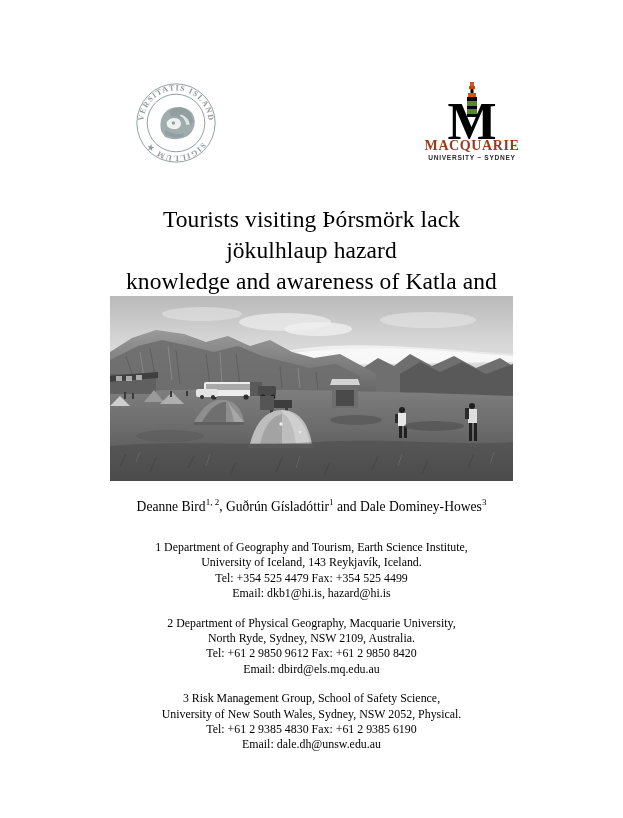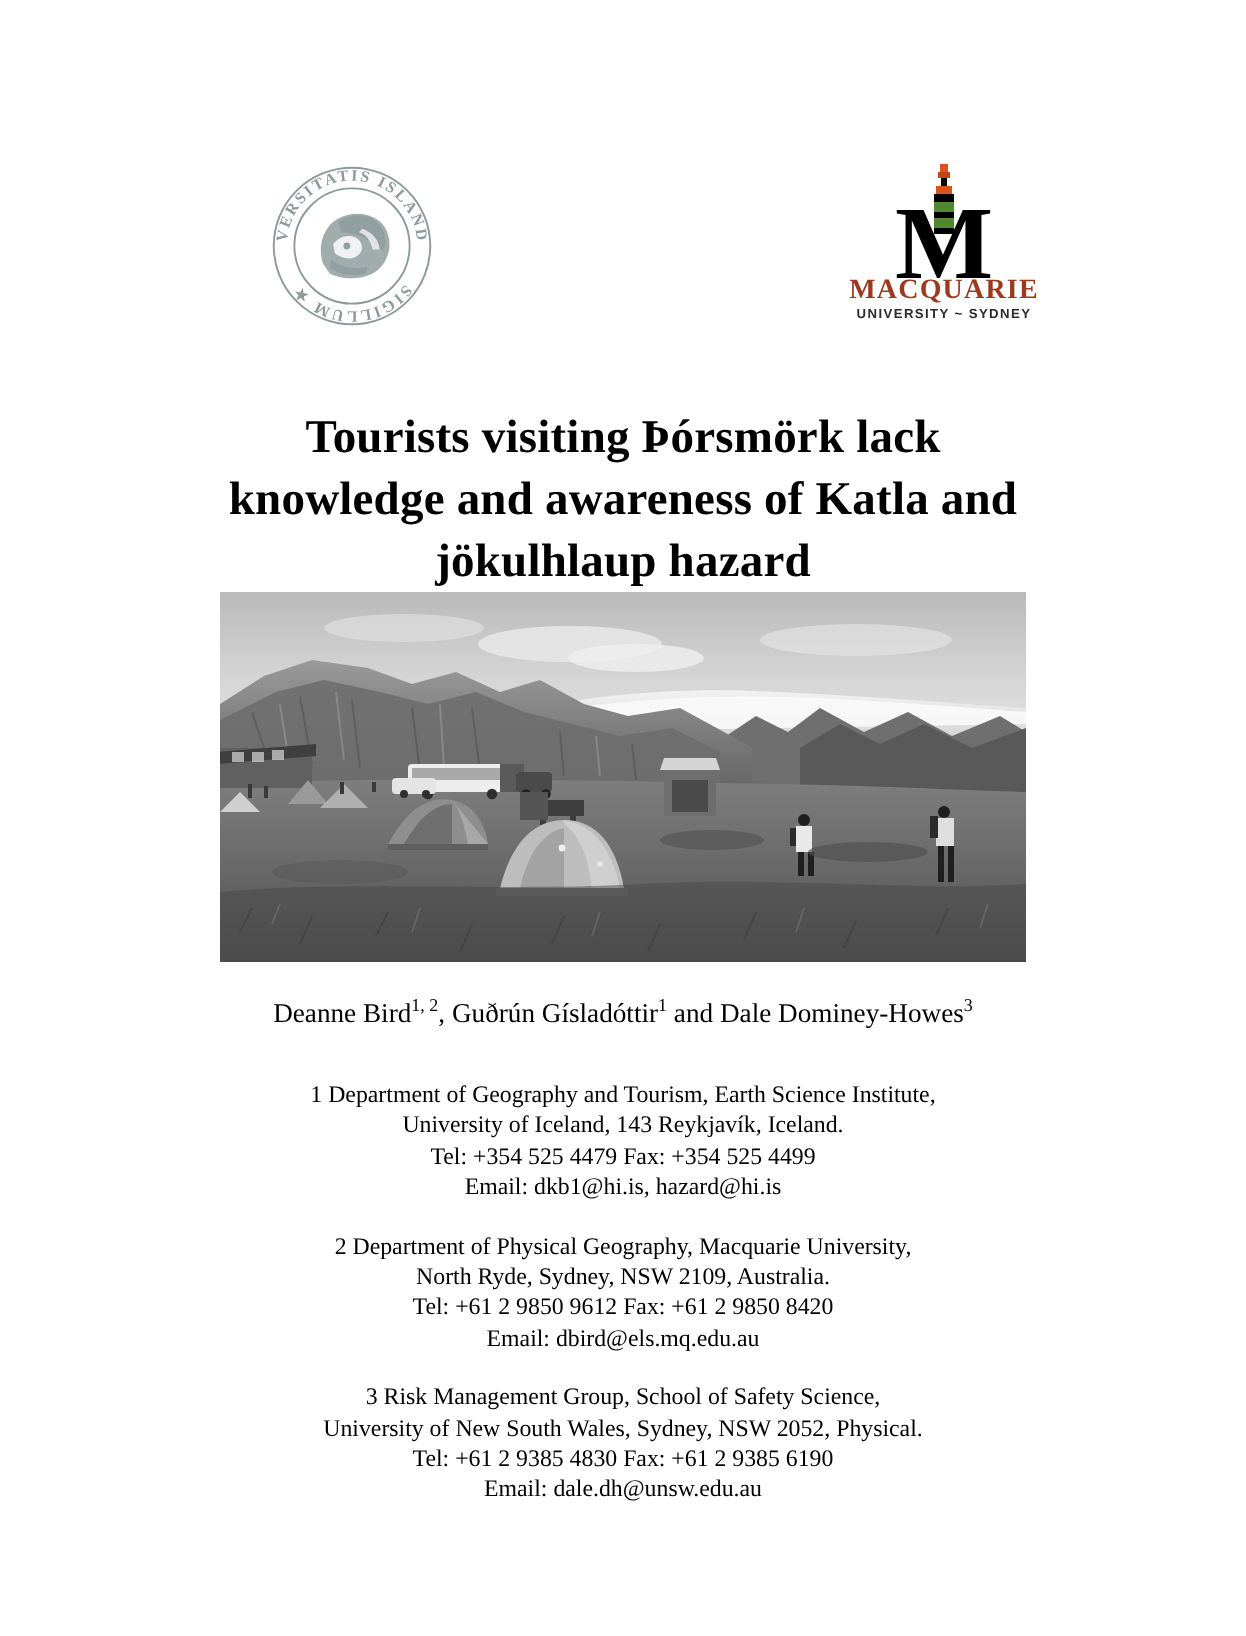--- a/index.html
+++ b/index.html
@@ -73,21 +73,21 @@
   }
 
   
   .title {
     position: absolute;
     top: 188px;
     left: 90px;
     width: 443px;
     text-align: center;
     font-size: 23.5px;
-    font-weight: bold;
+    font-weight: normal;
     line-height: 31px;
     letter-spacing: 0.1px;
   }
   .title-line { display: block; }
 
   
   .photo-wrap {
     position: absolute;
     left: 110px;
     top: 296px;
@@ -186,22 +186,22 @@
         </svg>
       </div>
       <div class="mq-wordmark">MACQUARIE</div>
       <div class="mq-subwordmark">UNIVERSITY ~ SYDNEY</div>
     </div>
 
   </div>
 
   <h1 class="title">
     <span class="title-line">Tourists visiting Þórsmörk lack</span>
+    <span class="title-line">jökulhlaup hazard</span>
     <span class="title-line">knowledge and awareness of Katla and</span>
-    <span class="title-line">jökulhlaup hazard</span>
   </h1>
 
   <div class="photo-wrap">
     <svg class="photo" viewBox="0 0 403 185" preserveAspectRatio="none" aria-hidden="true">
       <defs>
         <linearGradient id="sky" x1="0" y1="0" x2="0" y2="1">
           <stop offset="0%" stop-color="#b9b9b9"></stop>
           <stop offset="55%" stop-color="#d3d3d3"></stop>
           <stop offset="100%" stop-color="#e2e2e2"></stop>
         </linearGradient>

